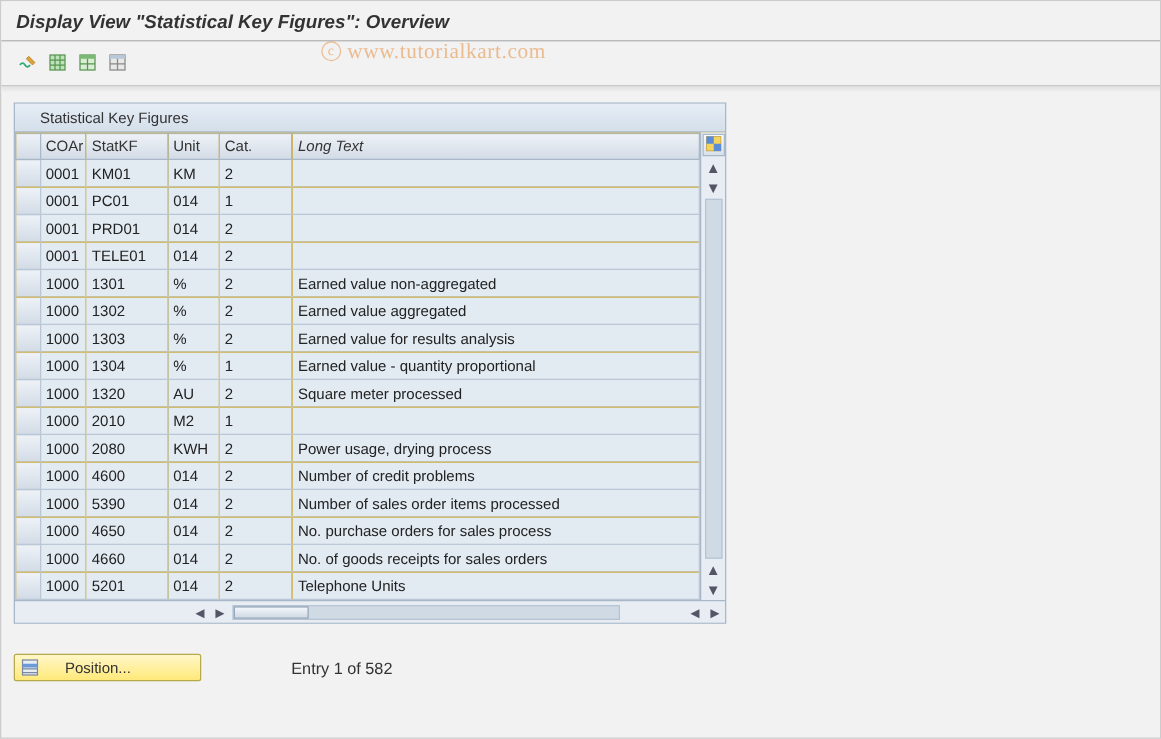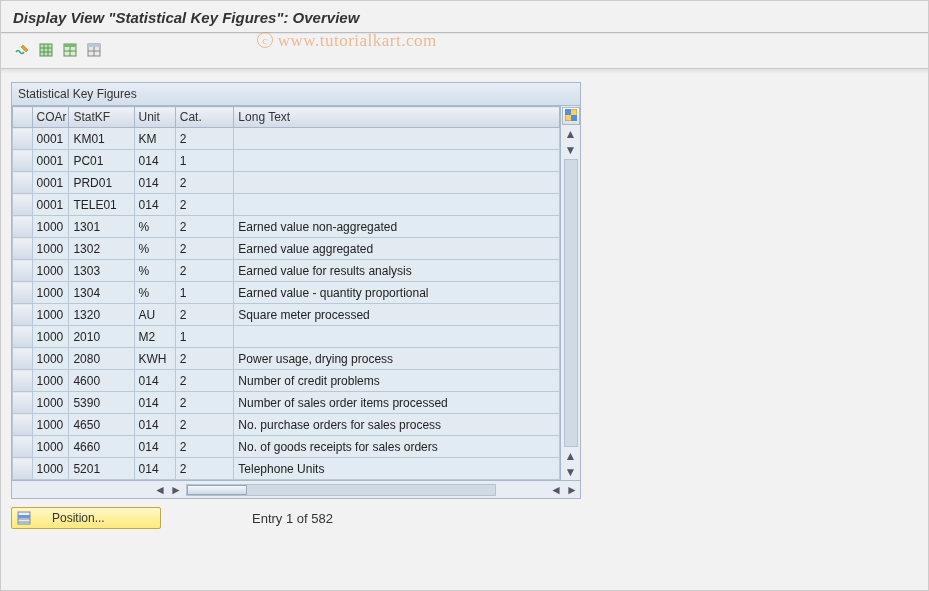--- a/index.html
+++ b/index.html
@@ -49,21 +49,21 @@
       background: linear-gradient(to bottom, #e0e0e0, #f2f2f2);
       border-top: 1px solid #c8c8c8;
     }
     .panel {
       margin: 8px 10px 0 10px;
       width: 570px;
       border: 1px solid #a8b8c8;
       background: #dce6ef;
     }
     .panel-header {
-      padding: 4px 6px;
+      padding: 4px 20px;
       font-size: 12px;
       color: #333;
       background: linear-gradient(to bottom, #e6edf5, #d4dfea);
       border-bottom: 1px solid #a8b8c8;
     }
     .grid-wrap {
       position: relative;
       display: flex;
       background: #eab308;
     }
@@ -97,21 +97,21 @@
       background: linear-gradient(to bottom, #eef2f7, #d2dbe6);
       width: 18px;
     }
     .col-selector {
       width: 18px;
     }
     .col-coar { width: 34px; }
     .col-statkf { width: 60px; }
     .col-unit { width: 38px; }
     .col-cat { width: 54px; }
-    .col-long { width: 300px; }
+    .col-long { width: 300px; font-style: italic; }
     .vscroll {
       width: 20px;
       background: #e7edf3;
       border-left: 1px solid #a8b8c8;
       display: flex;
       flex-direction: column;
       align-items: center;
     }
     .vscroll .cfg-btn {
       width: 18px; height: 18px;
@@ -155,24 +155,24 @@
       position: relative;
     }
     .hscroll .thumb {
       position: absolute; left: 0; top: 0;
       width: 60px; height: 100%;
       background: linear-gradient(to bottom, #f4f7fb, #cfd9e4);
       border: 1px solid #98a8ba;
     }
     .hscroll .gap { flex: 1; }
     .footer {
-      margin: 8px 10px 0 10px;
+      margin: 24px 10px 0 10px;
       display: flex;
       align-items: center;
-      gap: 91px;
+      gap: 72px;
     }
     .position-btn {
       display: inline-flex;
       align-items: center;
       height: 22px;
       padding: 0 10px 0 4px;
       background: linear-gradient(to bottom, #fff7c8, #ffe97a);
       border: 1px solid #b8a94a;
       border-radius: 2px;
       cursor: pointer;

